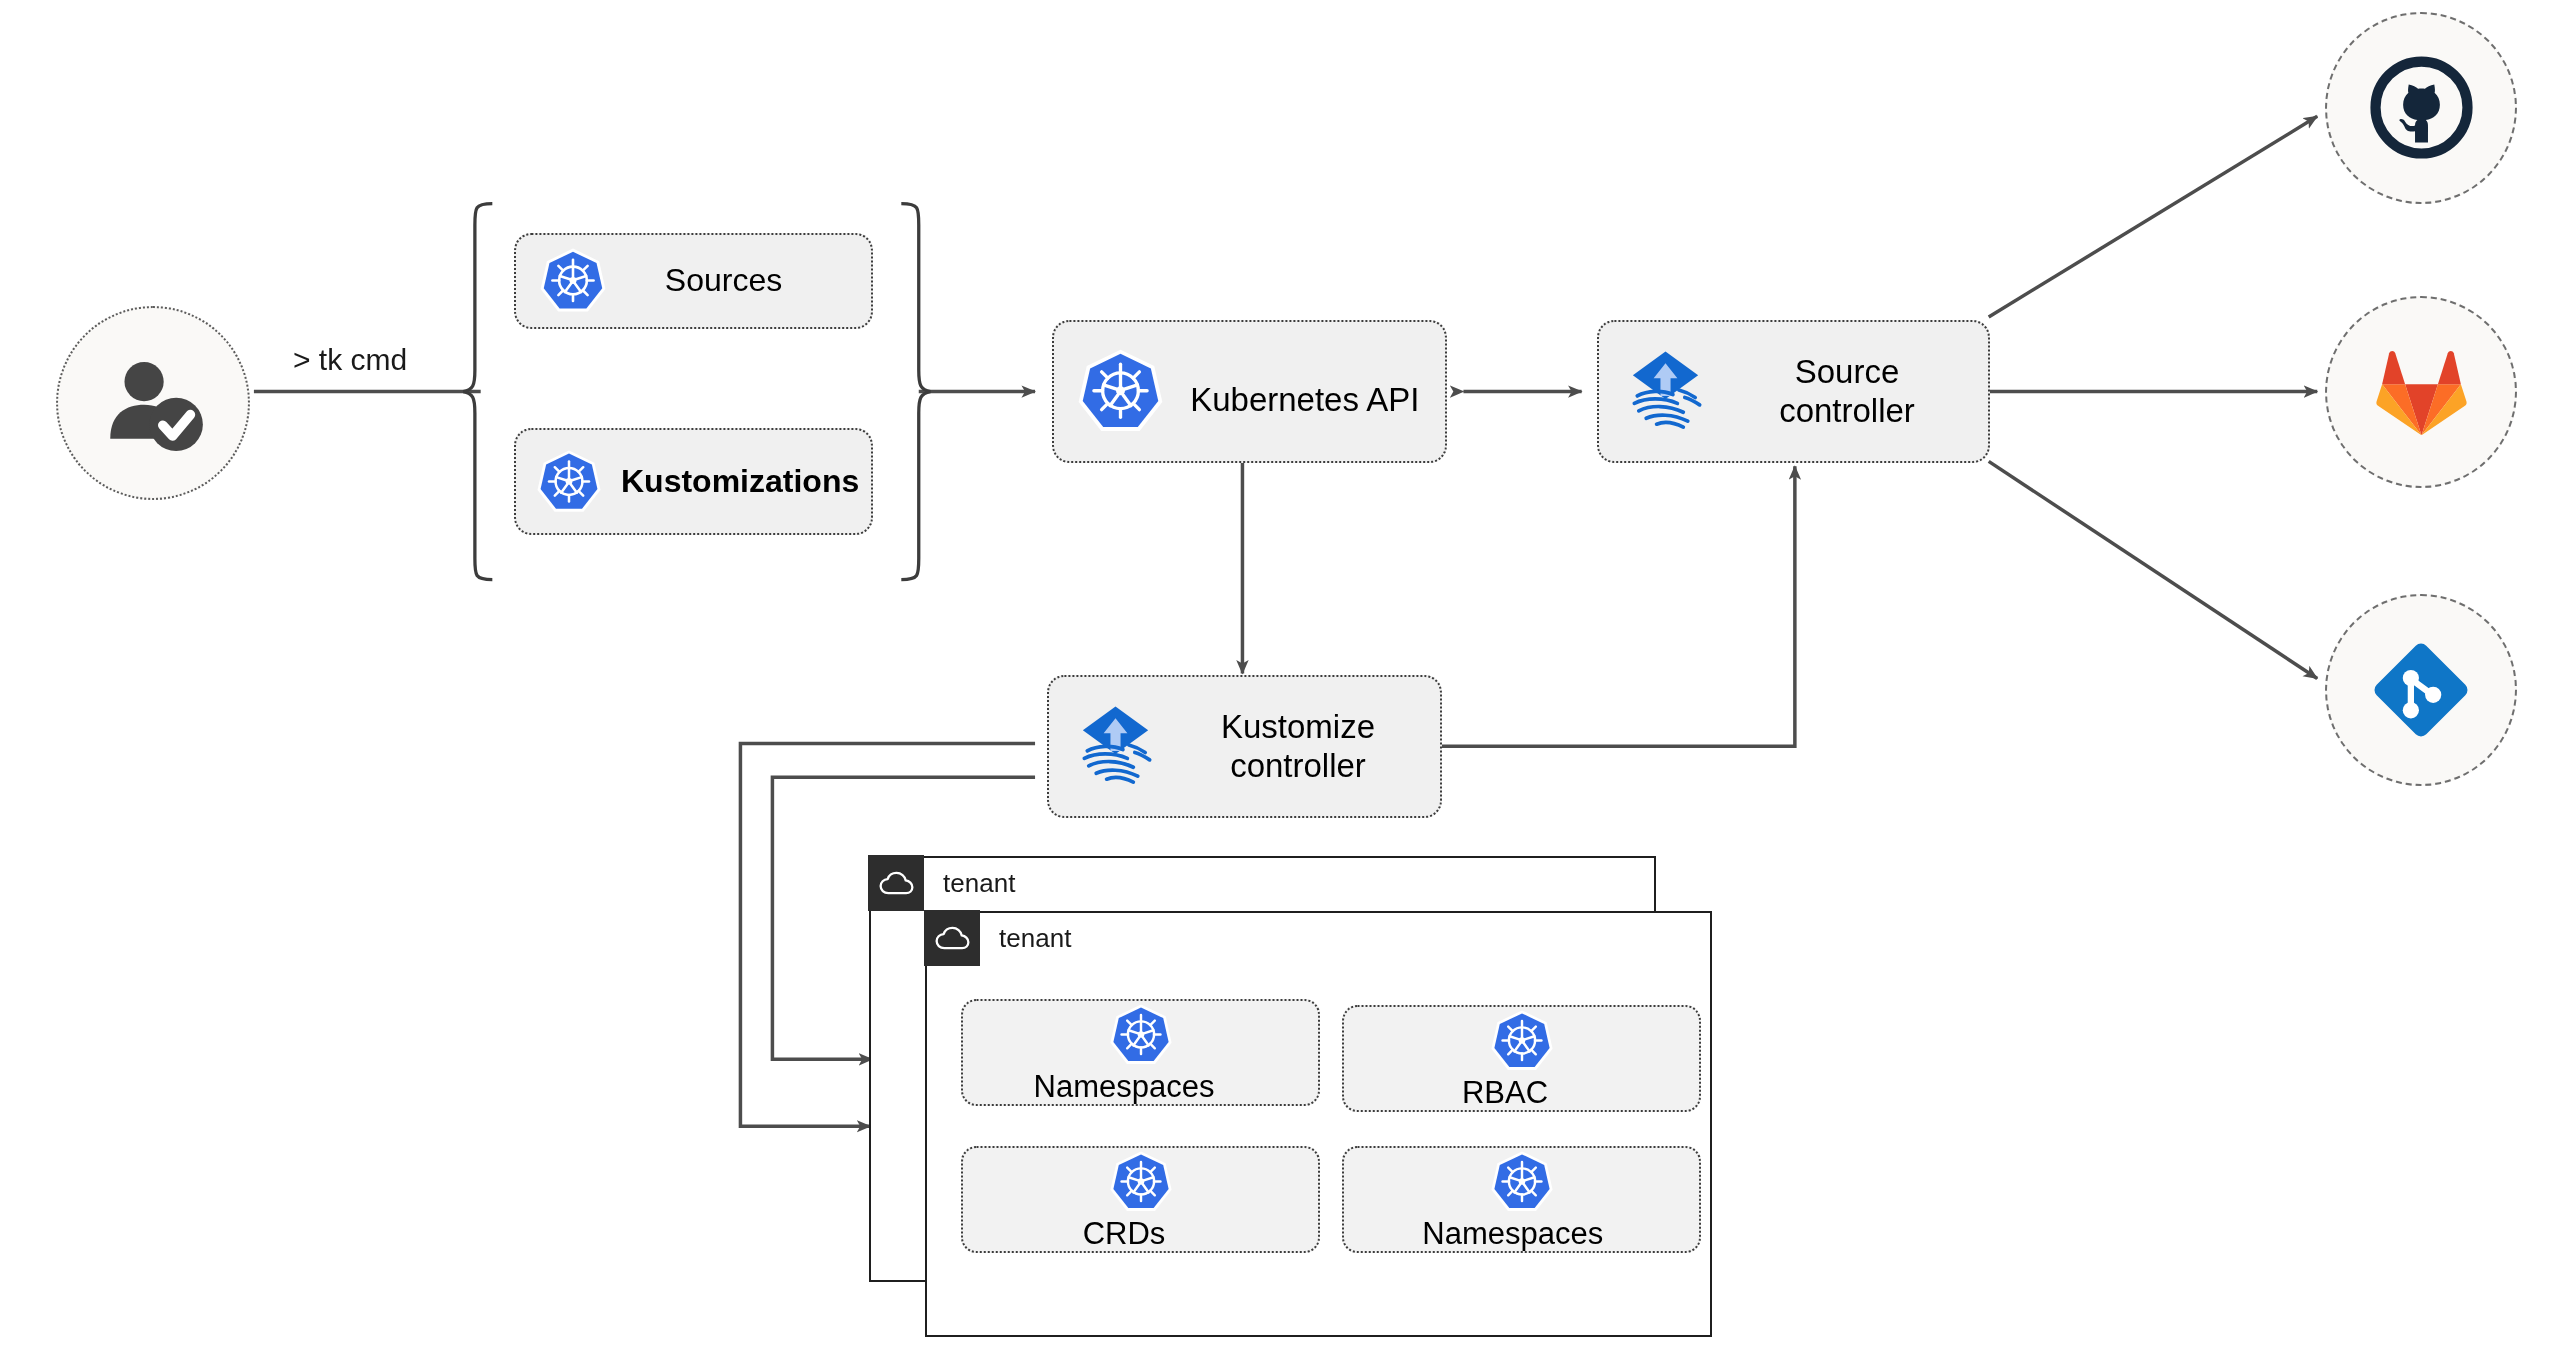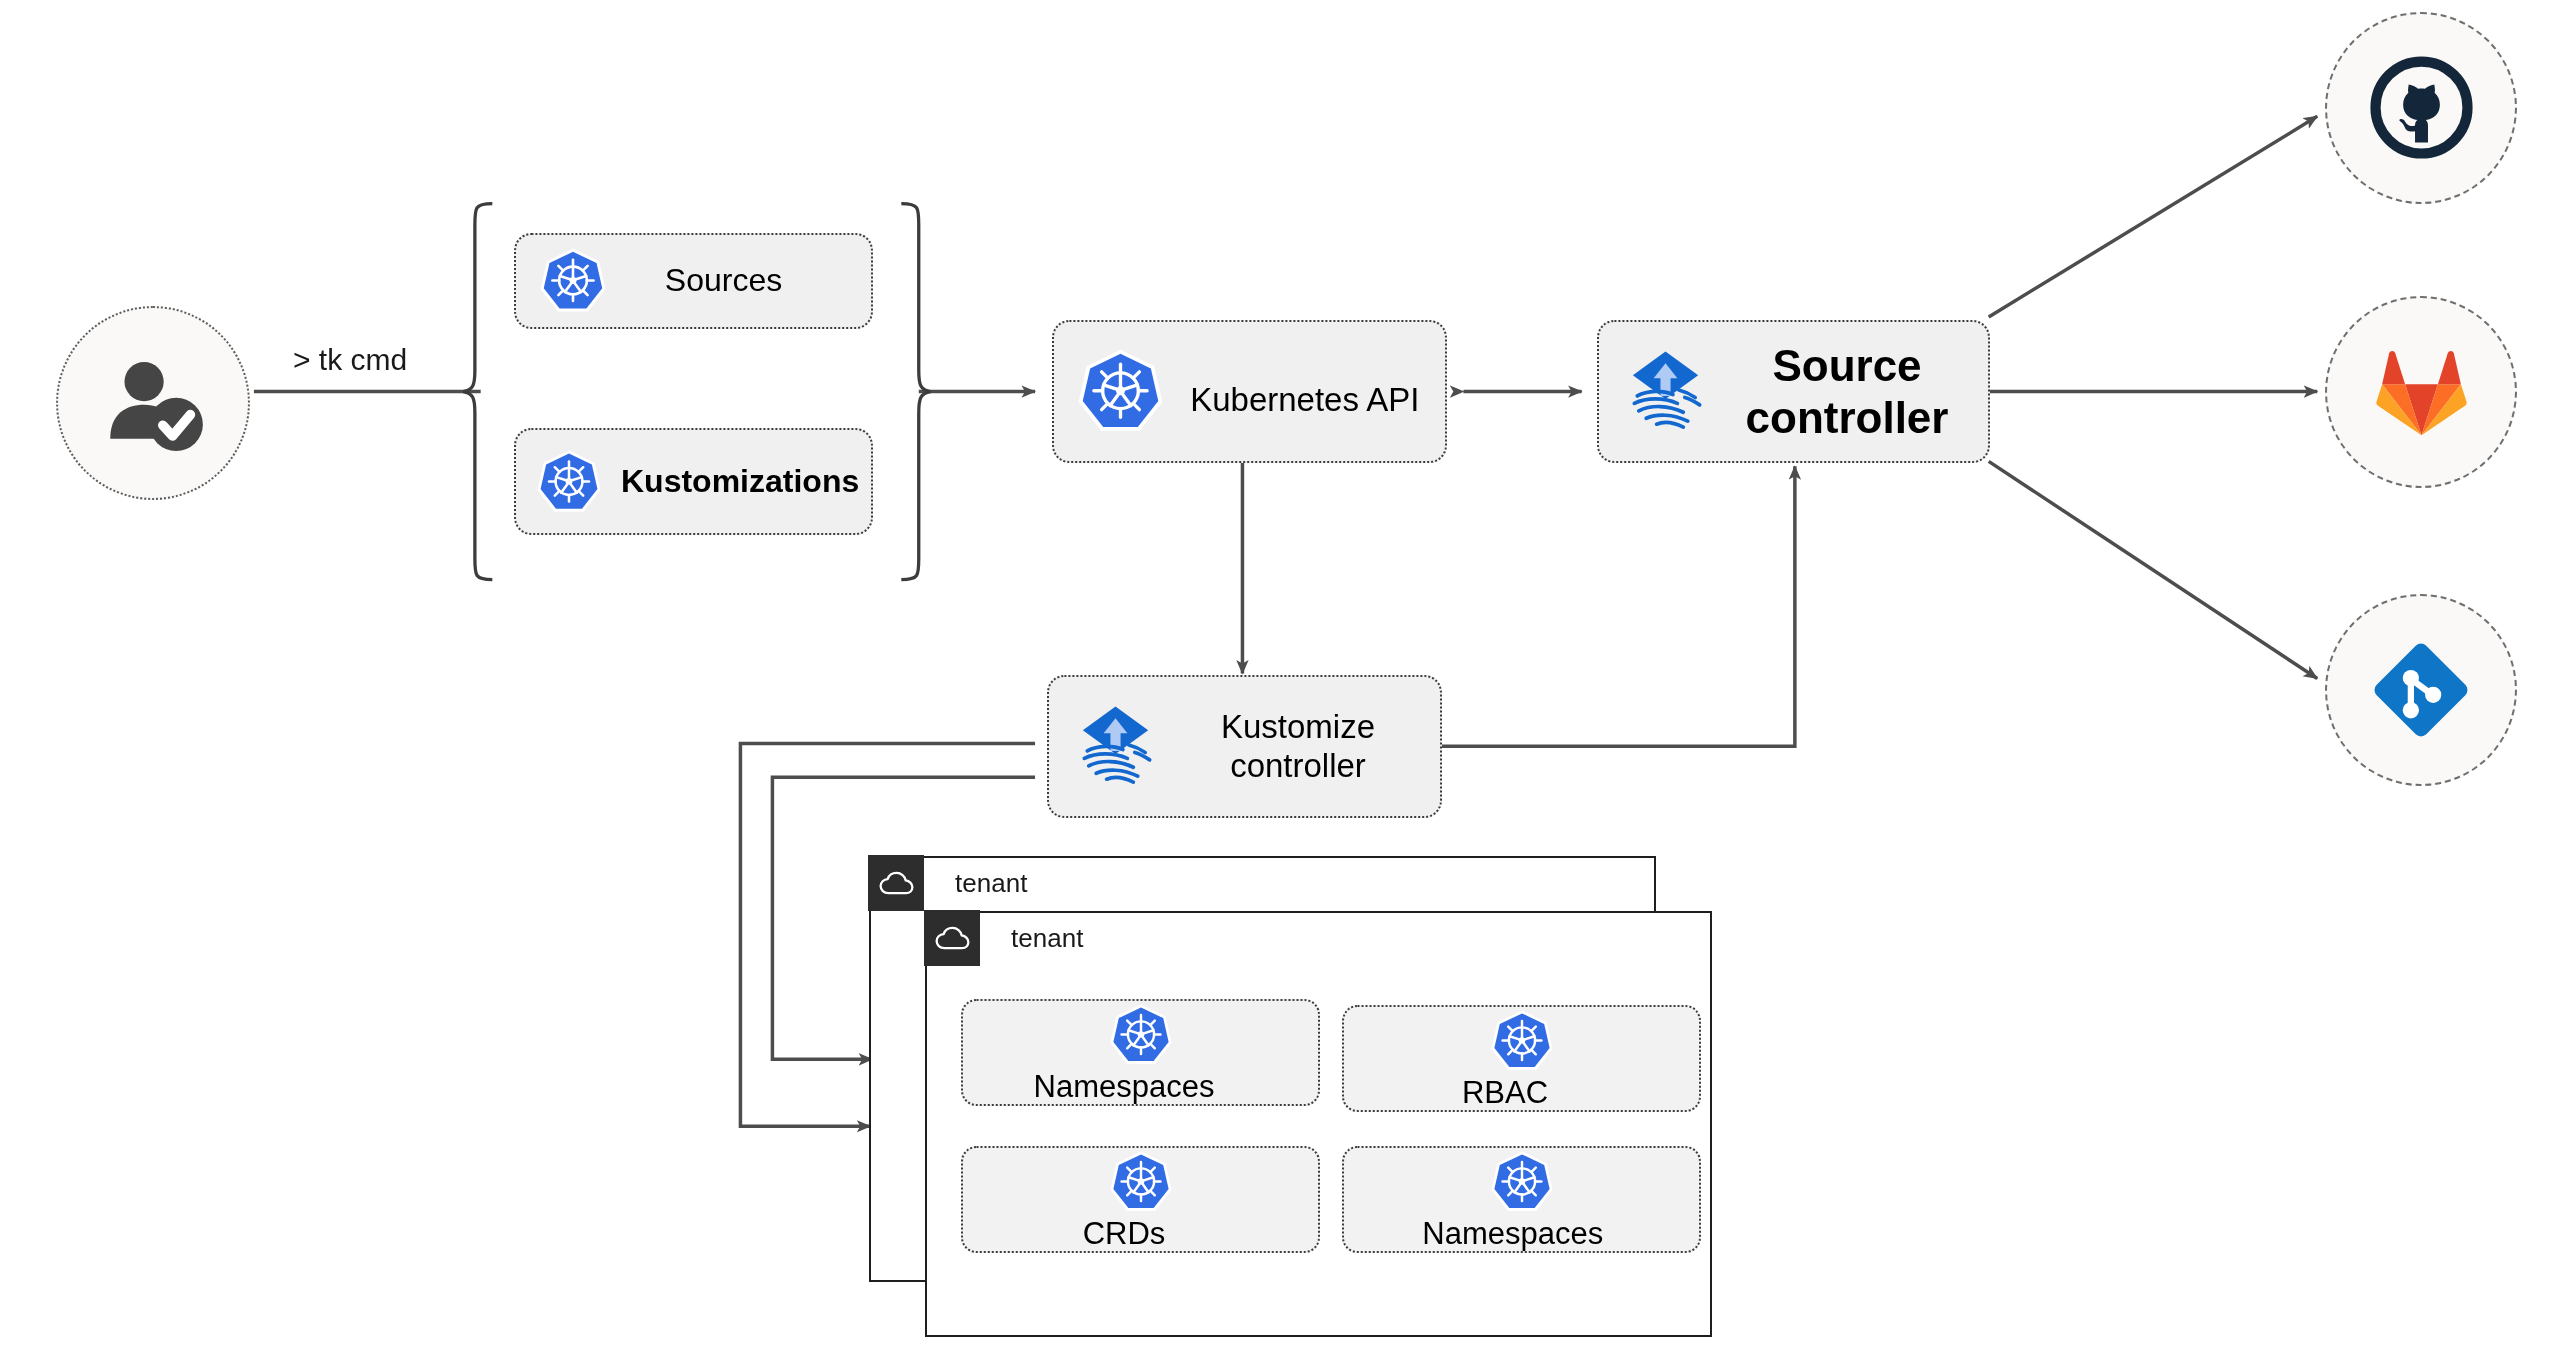--- a/index.html
+++ b/index.html
@@ -91,21 +91,21 @@
     height: 56px;
     background: #2d2d2d;
     display: flex;
     align-items: center;
     justify-content: center;
     flex: 0 0 auto;
   }
   .cluster .chead .ctitle {
     font-size: 26px;
     color: #1a1a1a;
-    padding-left: 31px;
+    padding-left: 19px;
     white-space: nowrap;
   }
 
   
   .tile {
     position: absolute;
     box-sizing: border-box;
     display: flex;
     align-items: center;
     background: #f2f2f2;
@@ -280,21 +280,21 @@
           <path d="M13 35 C20 31 30 31 37 34"></path>
           <path d="M11 40 C19 36 31 36 40 40"></path>
           <path d="M14 45 C22 41 34 41 44 46"></path>
           <path d="M19 50 C26 47 37 47 47 52"></path>
           <path d="M26 54 C31 52 38 53 44 56"></path>
           <path d="M41 31 C45 32 49 34 52 36"></path>
           <path d="M45 36 C49 37 52 39 55 41"></path>
         </g>
       </svg>
     </span>
-    <span class="label" style="font-size:44px; padding-right:25px;font-weight:bold;">Source
+    <span class="label" style="font-size:33px; padding-right:25px;">Source
 controller</span>
   </div>
 
   <div class="node" style="left:1047px; top:675px; width:395px; height:143px;">
     <span class="ic" style="width:132px;">
       <svg width="95" height="95" viewBox="0 0 64 64">
         <path d="M32 5 L54 21 L32 37 L10 21 Z" fill="#1268CF"></path>
         <path d="M32 13 L40 23 L35.4 23 L35.4 35 L28.6 35 L28.6 23 L24 23 Z" fill="#AFCBF5"></path>
         <g stroke="#1268CF" fill="none" stroke-width="2.5" stroke-linecap="round">
           <path d="M13 35 C20 31 30 31 37 34"></path>

